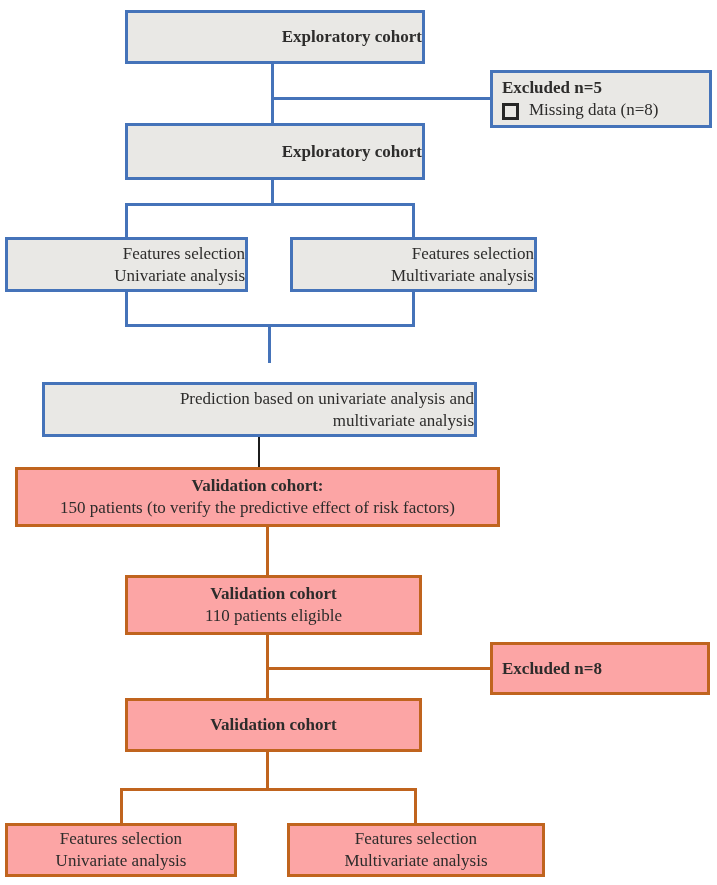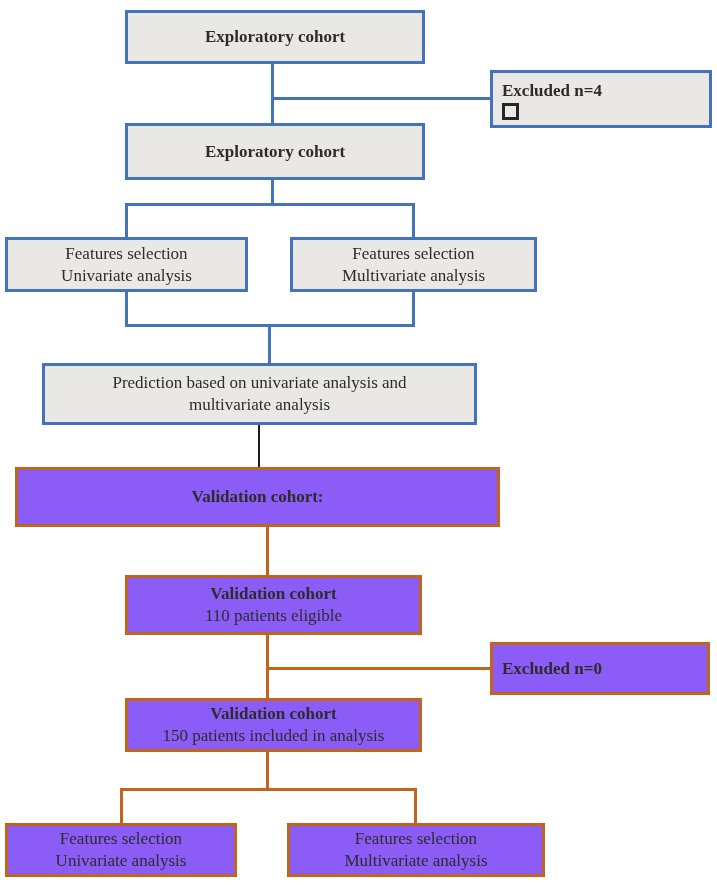--- a/index.html
+++ b/index.html
@@ -16,22 +16,22 @@
     box-sizing:border-box;
     display:flex;
     flex-direction:column;
     justify-content:center;
     align-items:center;
     text-align:center;
     font-size:17px;
     line-height:22px;
     z-index:2;
   }
-  .blue   { border:3px solid #4573b9; background:#e9e8e5; }
-  .orange { border:3px solid #c0641e; background:#8b5cf6; }
+  .blue   { border:3px solid #4573b9; background:#e9e8e5;align-items:flex-end; }
+  .orange { border:3px solid #c0641e; background:#fca5a5; }
   .left-align { align-items:flex-start; text-align:left; padding-left:9px; padding-right:4px; }
   .bold { font-weight:bold; }
   .ln { display:block; }
   .conn { position:absolute; z-index:1; }
   .c-blue   { background:#4573b9; }
   .c-orange { background:#c0641e; }
   .c-black  { background:#1c1c1c; }
   .sq {
     display:inline-block;
     width:11px; height:11px;
@@ -46,61 +46,62 @@
 </head>
 <body>
 
 <div id="stage">
 
   <div class="box blue" style="left:125px; top:10px;  width:300px; height:54px;">
     <span class="ln bold">Exploratory cohort</span>
   </div>
 
   <div class="box blue left-align" style="left:490px; top:70px; width:222px; height:58px;">
-    <span class="ln bold">Excluded n=4</span>
+    <span class="ln bold">Excluded n=5</span>
     <span class="excl-row">
       <span class="sq"></span>
+      <span>Missing data  (n=8)</span>
     </span>
   </div>
 
   <div class="box blue" style="left:125px; top:123px; width:300px; height:57px;">
     <span class="ln bold">Exploratory cohort</span>
   </div>
 
   <div class="box blue" style="left:5px; top:237px; width:243px; height:55px;">
     <span class="ln">Features selection</span>
     <span class="ln">Univariate analysis</span>
   </div>
 
   <div class="box blue" style="left:290px; top:237px; width:247px; height:55px;">
     <span class="ln">Features selection</span>
     <span class="ln">Multivariate analysis</span>
   </div>
 
-  <div class="box blue" style="left:42px; top:363px; width:435px; height:62px;font-family:Liberation Serif, serif;">
+  <div class="box blue" style="left:42px; top:382px; width:435px; height:55px;font-family:Liberation Serif, serif;">
     <span class="ln">Prediction based on univariate analysis and</span>
     <span class="ln">multivariate analysis</span>
   </div>
 
   <div class="box orange" style="left:15px; top:467px; width:485px; height:60px;">
     <span class="ln bold">Validation cohort:</span>
+    <span class="ln">150 patients (to verify the predictive effect of risk factors)</span>
   </div>
 
   <div class="box orange" style="left:125px; top:575px; width:297px; height:60px;">
     <span class="ln bold">Validation cohort</span>
     <span class="ln">110  patients eligible</span>
   </div>
 
   <div class="box orange left-align" style="left:490px; top:642px; width:220px; height:53px;">
-    <span class="ln bold">Excluded n=0</span>
+    <span class="ln bold">Excluded n=8</span>
   </div>
 
   <div class="box orange" style="left:125px; top:698px; width:297px; height:54px;">
     <span class="ln bold">Validation cohort</span>
-    <span class="ln">150 patients included in analysis</span>
   </div>
 
   <div class="box orange" style="left:5px; top:823px; width:232px; height:54px;">
     <span class="ln">Features selection</span>
     <span class="ln">Univariate analysis</span>
   </div>
 
   <div class="box orange" style="left:287px; top:823px; width:258px; height:54px;">
     <span class="ln">Features selection</span>
     <span class="ln">Multivariate analysis</span>

